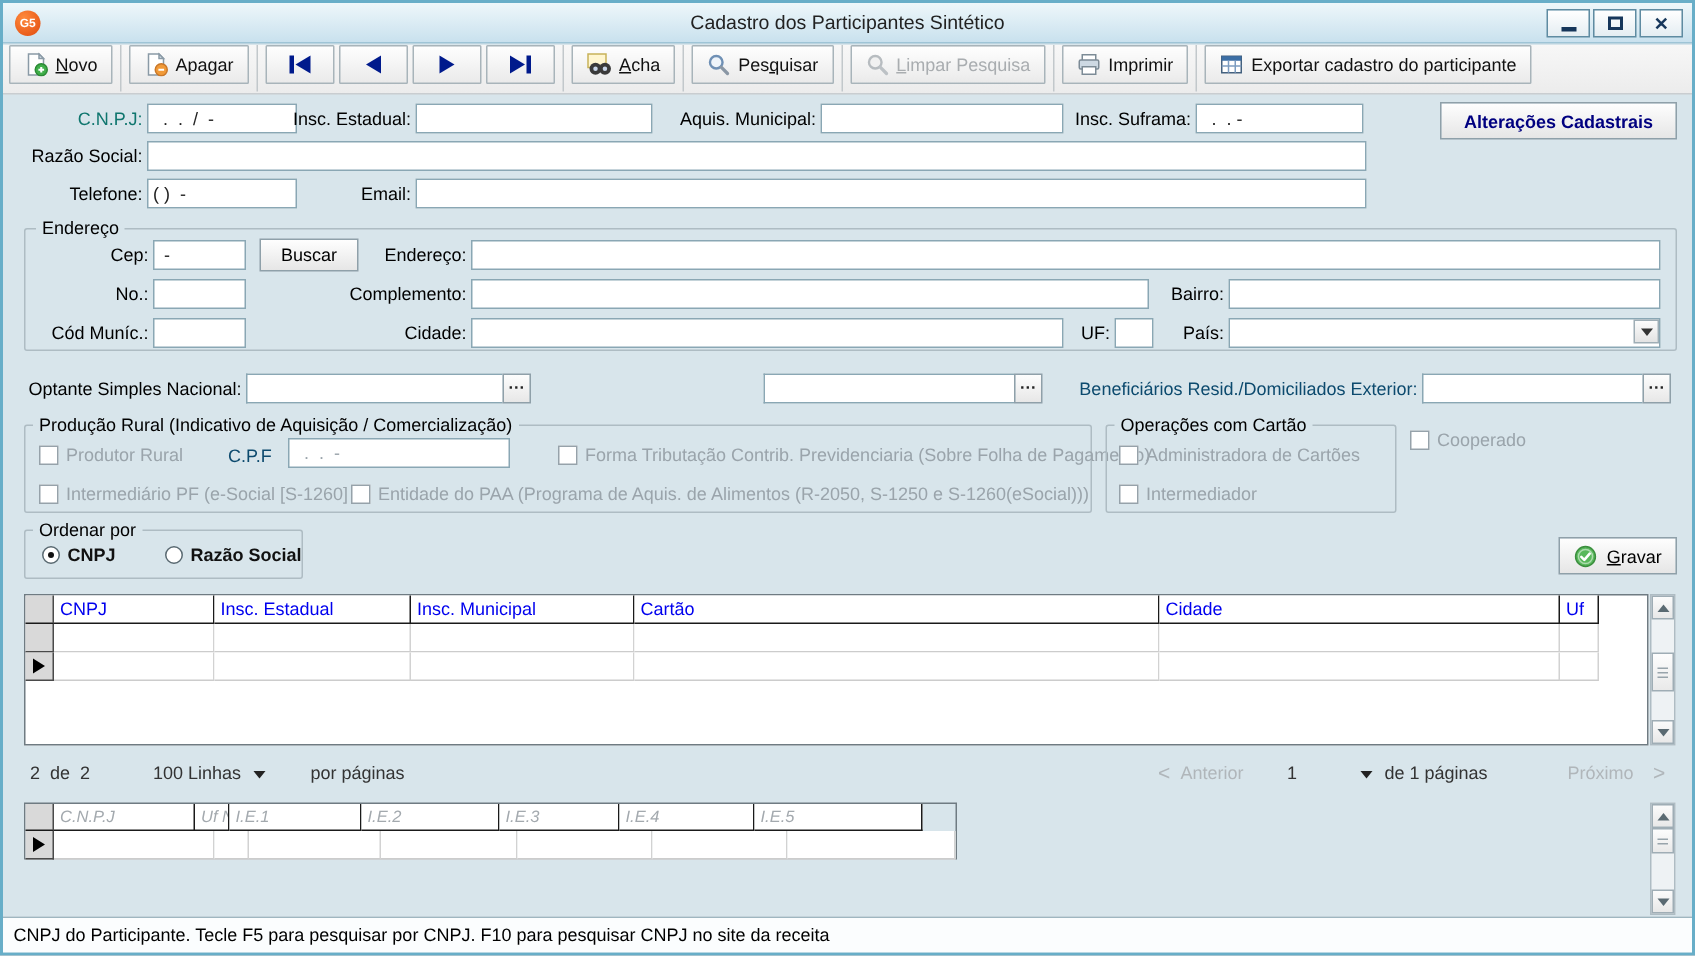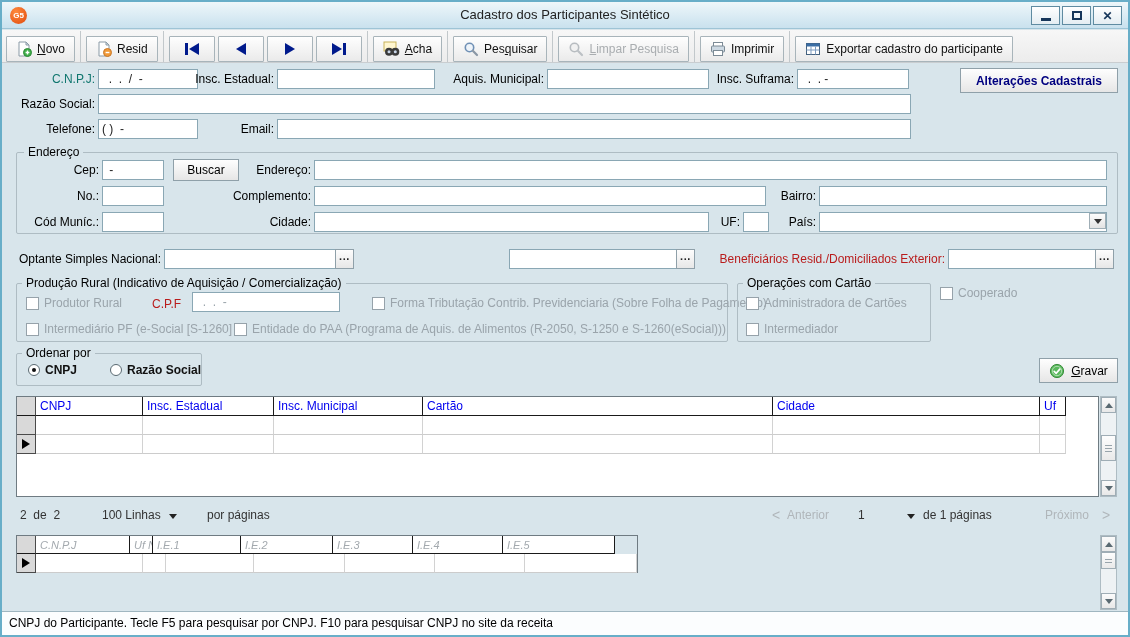--- a/index.html
+++ b/index.html
@@ -14,33 +14,33 @@
     font-size:8px;display:flex;align-items:center;justify-content:center;}
   .title-text{position:absolute;left:0;top:5px;width:100%;text-align:center;font-size:13px;color:#222;}
   .win-controls{position:absolute;right:6px;top:4px;display:flex;gap:2px;}
   .wbtn{width:29px;height:19px;background:linear-gradient(#ffffff,#e4edf2);border:1px solid #5f8ba1;
     display:flex;align-items:center;justify-content:center;cursor:default;}
   .glyph-min{width:10px;height:3px;background:#16365a;margin-top:8px;}
   .glyph-max{width:10px;height:9px;border:2px solid #16365a;}
   .glyph-close{font-weight:bold;font-size:12px;color:#16365a;line-height:1;}
   
   .toolbar{position:absolute;left:0;top:28px;width:1126px;height:33px;background:linear-gradient(#f7f7f7,#ececec);
-    border-bottom:1px solid #c9cdd0;display:flex;align-items:flex-end;padding:0 4px;gap:3px;}
+    border-bottom:1px solid #c9cdd0;display:flex;align-items:flex-start;padding:0 4px;gap:3px;}
   .tbtn{height:26px;display:flex;align-items:center;gap:5px;padding:0 9px;
     background:linear-gradient(#fefefe,#eaeaea);border:1px solid #a8b4ba;border-radius:1px;font-size:12px;color:#111;}
   .tbtn.nav{width:46px;justify-content:center;padding:0;}
   .tbtn.disabled{color:#a9adb0;}
   .tsep{width:1px;height:31px;background:#c2c8cb;margin:0 2px;}
   .tri-l{width:0;height:0;border-top:6px solid transparent;border-bottom:6px solid transparent;border-right:10px solid #001a8c;}
   .tri-r{width:0;height:0;border-top:6px solid transparent;border-bottom:6px solid transparent;border-left:10px solid #001a8c;}
   .vbar{width:3px;height:12px;background:#001a8c;}
   
   .flabel{position:absolute;height:20px;line-height:20px;text-align:right;color:#000;white-space:nowrap;}
   .flabel.red{color:#0f766e;}
-  .flabel.gray{color:#b91c1c;}
+  .flabel.gray{color:#0c4a6e;}
   .fin{position:absolute;height:20px;border:1px solid #8aa7b4;background:#fff;
     font:12px "Liberation Sans",sans-serif;padding:0 3px;color:#222;}
   .btn{position:absolute;background:linear-gradient(#fefefe,#e6e6e6);border:1px solid #8fa0a9;
     font-size:12px;color:#000;display:flex;align-items:center;justify-content:center;gap:6px;}
   .btn.navy{font-weight:bold;color:#000080;}
   .groupbox{position:absolute;border:1px solid #aebcc3;border-radius:2px;}
   .legend{position:absolute;background:#d8e5eb;padding:0 4px;white-space:nowrap;color:#000;}
   .lookup{position:absolute;height:20px;display:flex;}
   .lookup input{flex:1;min-width:0;height:20px;border:1px solid #8aa7b4;border-right:none;
     font:12px "Liberation Sans",sans-serif;padding:0 3px;}
@@ -115,21 +115,21 @@
       <span><span></span><u>N</u><span>ovo</span></span>
     </div>
     <div class="tsep"></div>
     <div class="tbtn">
       <svg width="16" height="16" viewBox="0 0 16 16">
           <path d="M3 1h7l3 3v11H3z" fill="#fff" stroke="#8a9aa6"></path>
           <path d="M10 1l3 3h-3z" fill="#dce6ee" stroke="#8a9aa6"></path>
           <circle cx="11.5" cy="11.5" r="4" fill="#f19a38" stroke="#c9782a"></circle>
           <path d="M9.6 11.5h3.8" stroke="#fff" stroke-width="1.4"></path>
         </svg>
-      <span>Resid</span>
+      <span>Apagar</span>
     </div>
     <div class="tsep"></div>
     <div class="tbtn nav">
         <span style="display:flex;align-items:center;gap:1px">
           <span class="vbar"></span>
           <span class="tri-l"></span>
         </span>
       </div>
     <div class="tbtn nav">
         <span class="tri-l"></span>

